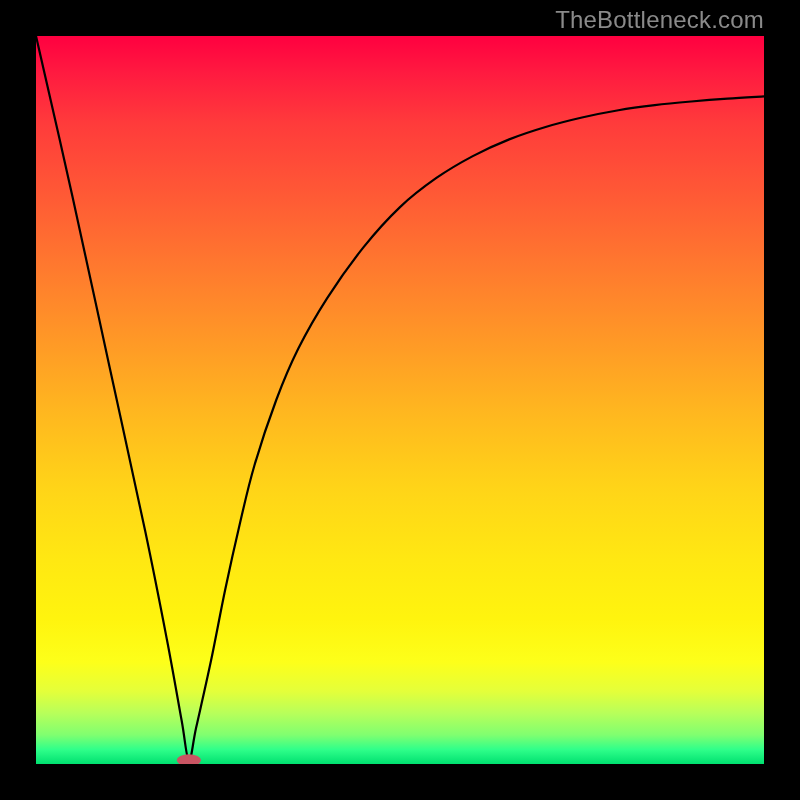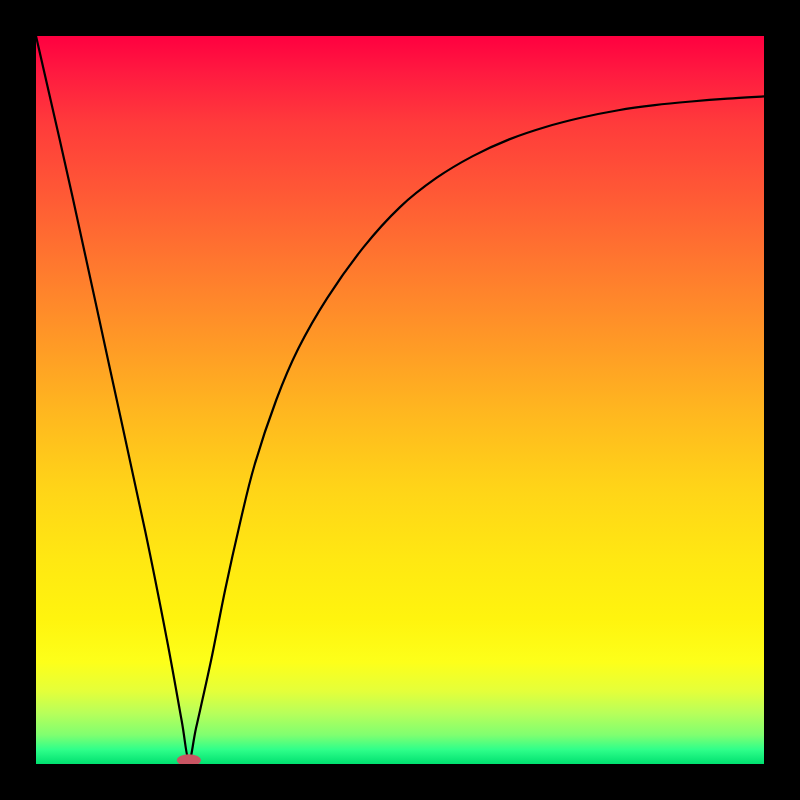--- a/index.html
+++ b/index.html
@@ -75,20 +75,21 @@
     color: #8a8a8a;
     letter-spacing: 0.2px;
     user-select: none;
   }
 </style>
 </head>
 <body>
 
 <div class="frame">
 
+  <div class="watermark">TheBottleneck.com</div>
 
   <div class="plot-area">
     <div class="gradient-bg"></div>
 
     <svg class="curve-svg" viewBox="0 0 728 728" preserveAspectRatio="none">
       <path class="curve-path" d="M 0.00 0.00 C 6.07 26.69, 24.27 105.56, 36.40 160.16 C 48.53 214.76, 60.67 271.79, 72.80 327.60 C 84.93 383.41, 99.49 448.93, 109.20 495.04 C 118.91 541.15, 124.97 572.69, 131.04 604.24 C 137.11 635.79, 141.96 664.30, 145.60 684.32 C 149.24 704.34, 150.45 723.15, 152.88 724.36 C 155.31 725.57, 156.52 707.98, 160.16 691.60 C 163.80 675.22, 169.87 649.13, 174.72 626.08 C 179.57 603.03, 184.43 576.33, 189.28 553.28 C 194.13 530.23, 198.99 508.39, 203.84 487.76 C 208.69 467.13, 212.33 450.15, 218.40 429.52 C 224.47 408.89, 232.96 383.41, 240.24 364.00 C 247.52 344.59, 253.59 330.03, 262.08 313.04 C 270.57 296.05, 280.28 279.07, 291.20 262.08 C 302.12 245.09, 315.47 226.29, 327.60 211.12 C 339.73 195.95, 351.87 182.61, 364.00 171.08 C 376.13 159.55, 388.27 150.45, 400.40 141.96 C 412.53 133.47, 424.67 126.55, 436.80 120.12 C 448.93 113.69, 461.07 108.23, 473.20 103.38 C 485.33 98.52, 497.47 94.64, 509.60 91.00 C 521.73 87.36, 533.87 84.33, 546.00 81.54 C 558.13 78.75, 570.27 76.32, 582.40 74.26 C 594.53 72.19, 606.67 70.62, 618.80 69.16 C 630.93 67.70, 643.07 66.61, 655.20 65.52 C 667.33 64.43, 679.47 63.46, 691.60 62.61 C 703.73 61.76, 721.93 60.79, 728.00 60.42"></path>
       <ellipse class="marker" cx="152.88" cy="724.36" rx="12" ry="6"></ellipse>
     </svg>
   </div>
 </div>

